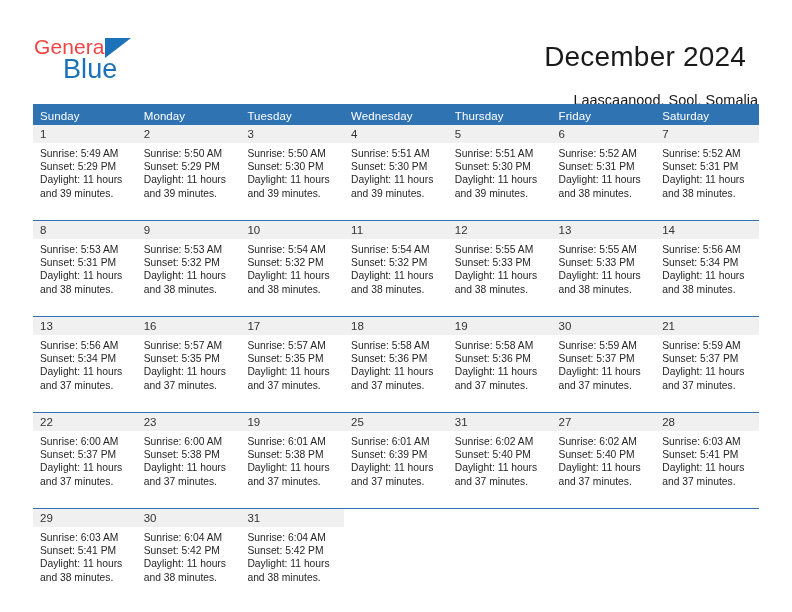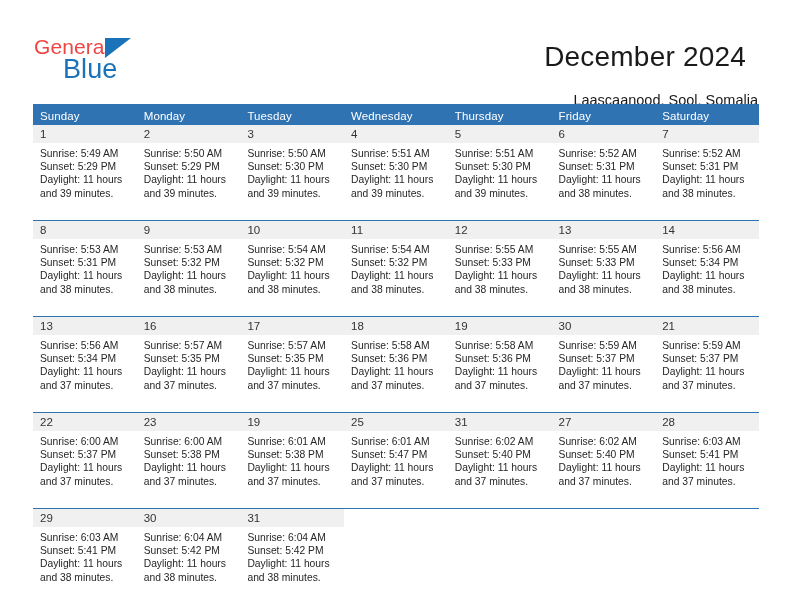--- a/index.html
+++ b/index.html
@@ -378,21 +378,21 @@
             <div class="dayinfo">
               <div>Sunrise: 6:01 AM</div>
               <div>Sunset: 5:38 PM</div>
               <div class="daylight">Daylight: 11 hours and 37 minutes.</div>
             </div>
           </td>
         <td>
             <div class="daynum">25</div>
             <div class="dayinfo">
               <div>Sunrise: 6:01 AM</div>
-              <div>Sunset: 5:47 PM</div>
+              <div>Sunset: 6:39 PM</div>
               <div class="daylight">Daylight: 11 hours and 37 minutes.</div>
             </div>
           </td>
         <td>
             <div class="daynum">31</div>
             <div class="dayinfo">
               <div>Sunrise: 6:02 AM</div>
               <div>Sunset: 5:40 PM</div>
               <div class="daylight">Daylight: 11 hours and 37 minutes.</div>
             </div>

